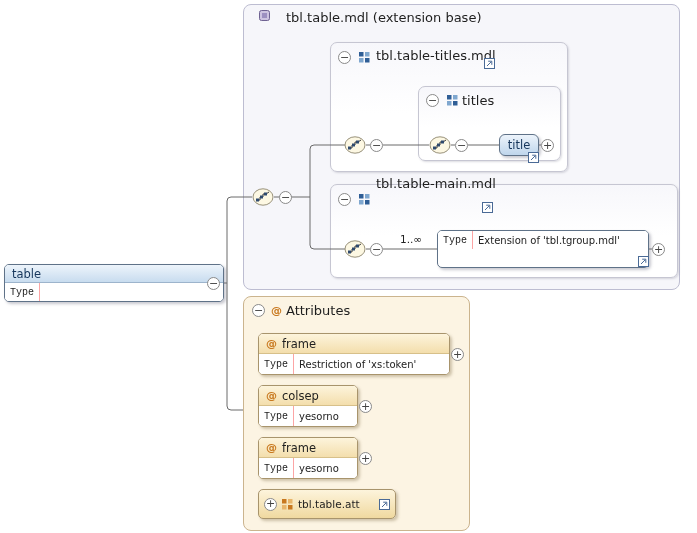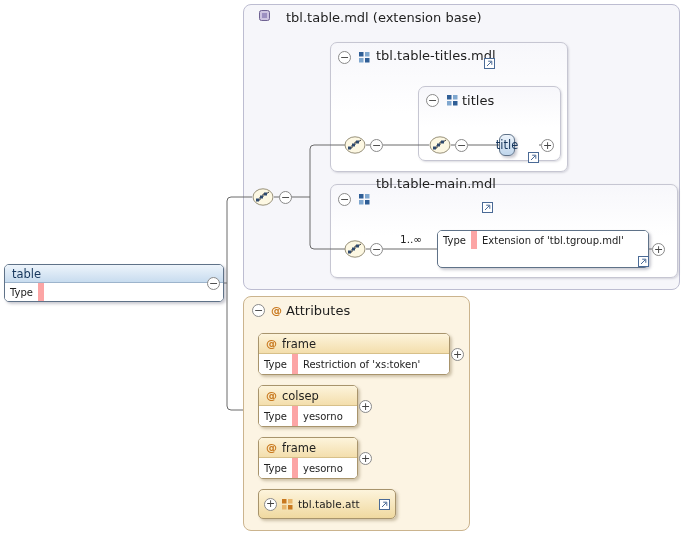--- a/index.html
+++ b/index.html
@@ -17,21 +17,21 @@
   .toggle {
     width: 13px; height: 13px; border: 1px solid #8A8A8A; border-radius: 50%;
     background: #fff; display: flex; align-items: center; justify-content: center;
     font-size: 11px; line-height: 1; color: #444;
   }
   .toggle span { display: block; margin-top: -1px; }
   .panel-title { font-size: 13px; color: #1E1E1E; white-space: nowrap; }
   .ebox { border: 1px solid #5F7288; border-radius: 5px; background: #fff; box-shadow: 2px 2px 3px rgba(100,100,120,0.35); overflow: hidden; }
   .ebox-hdr { height: 18px; display: flex; align-items: center; padding: 0 7px; background: linear-gradient(180deg,#EDF4FB,#C8DCEF); border-bottom: 1px solid #9DB4CC; font-size: 11.5px; color: #16365C; white-space: nowrap; }
   .ebox-row { height: 18px; display: flex; align-items: center; background: #fff; font-size: 10px; color: #222; white-space: nowrap; }
-  .ebox-row .k { padding: 0 5px; border-right: 6px solid #fca5a5; height: 100%; display: flex; align-items: center; }
+  .ebox-row .k { padding: 0 5px; border-right: 1px solid #fca5a5; height: 100%; display: flex; align-items: center; font-family: Liberation Mono, monospace; }
   .ebox-row .v { padding: 0 5px; }
   .abox { border: 1px solid #A8946C; border-radius: 5px; background: #fff; box-shadow: 2px 2px 3px rgba(120,100,60,0.35); overflow: hidden; }
   .abox-hdr { height: 20px; display: flex; align-items: center; gap: 5px; padding: 0 7px; background: linear-gradient(180deg,#FDF4DC,#F3DEAC); border-bottom: 1px solid #D7C08A; font-size: 11.5px; color: #1E1E1E; white-space: nowrap; }
   .abox .ebox-row { height: 20px; }
   .at { color: #C8781E; font-weight: bold; font-size: 11px; }
   .title-box { border: 1px solid #5F7288; border-radius: 6px; background: linear-gradient(180deg,#EDF4FB,#BFD6EC); box-shadow: 2px 2px 3px rgba(100,100,120,0.35); display: flex; align-items: center; justify-content: center; font-size: 11.5px; color: #16365C; }
   .att-box { display: flex; align-items: center; gap: 4px; padding: 0 5px; background: linear-gradient(180deg,#FDF4DC,#F0D9A0); border: 1px solid #A8946C; border-radius: 5px; box-shadow: 2px 2px 3px rgba(120,100,60,0.35); font-size: 10.5px; color: #1E1E1E; white-space: nowrap; }
   .occurs { font-size: 10.5px; color: #222; white-space: nowrap; }
   .icon { display: inline-block; line-height: 0; }
 </style>
@@ -129,21 +129,21 @@
         <path d="M5,12 H8 V9 H11 V6 H15 M14,6 l3,-2" fill="none" stroke="#3A3A3A"></path>
         <rect x="4" y="10.5" width="3" height="3" fill="#2F4A6E"></rect>
         <rect x="8" y="7.5" width="3" height="3" fill="#2F4A6E"></rect>
         <rect x="12" y="4.5" width="3" height="3" fill="#2F4A6E"></rect>
       </svg>
   </span>
   <div class="node toggle" style="left:455px;top:139px">
       <span>−</span>
     </div>
 
-  <div class="node title-box" style="left:499px;top:134px;width:16px;height:22px">
+  <div class="node title-box" style="left:499px;top:134px;width:40px;height:22px">
     <span>title</span>
   </div>
   <div class="node toggle" style="left:541px;top:139px">
       <span>+</span>
     </div>
   <span class="node icon" style="left:528px;top:152px">
     <svg width="11" height="11">
         <rect x="0.5" y="0.5" width="10" height="10" fill="#fff" stroke="#4A6A96"></rect>
         <path d="M3,8 L7.2,3.8 M4.2,3.2 H7.8 V6.8" fill="none" stroke="#4A6A96"></path>
       </svg>

